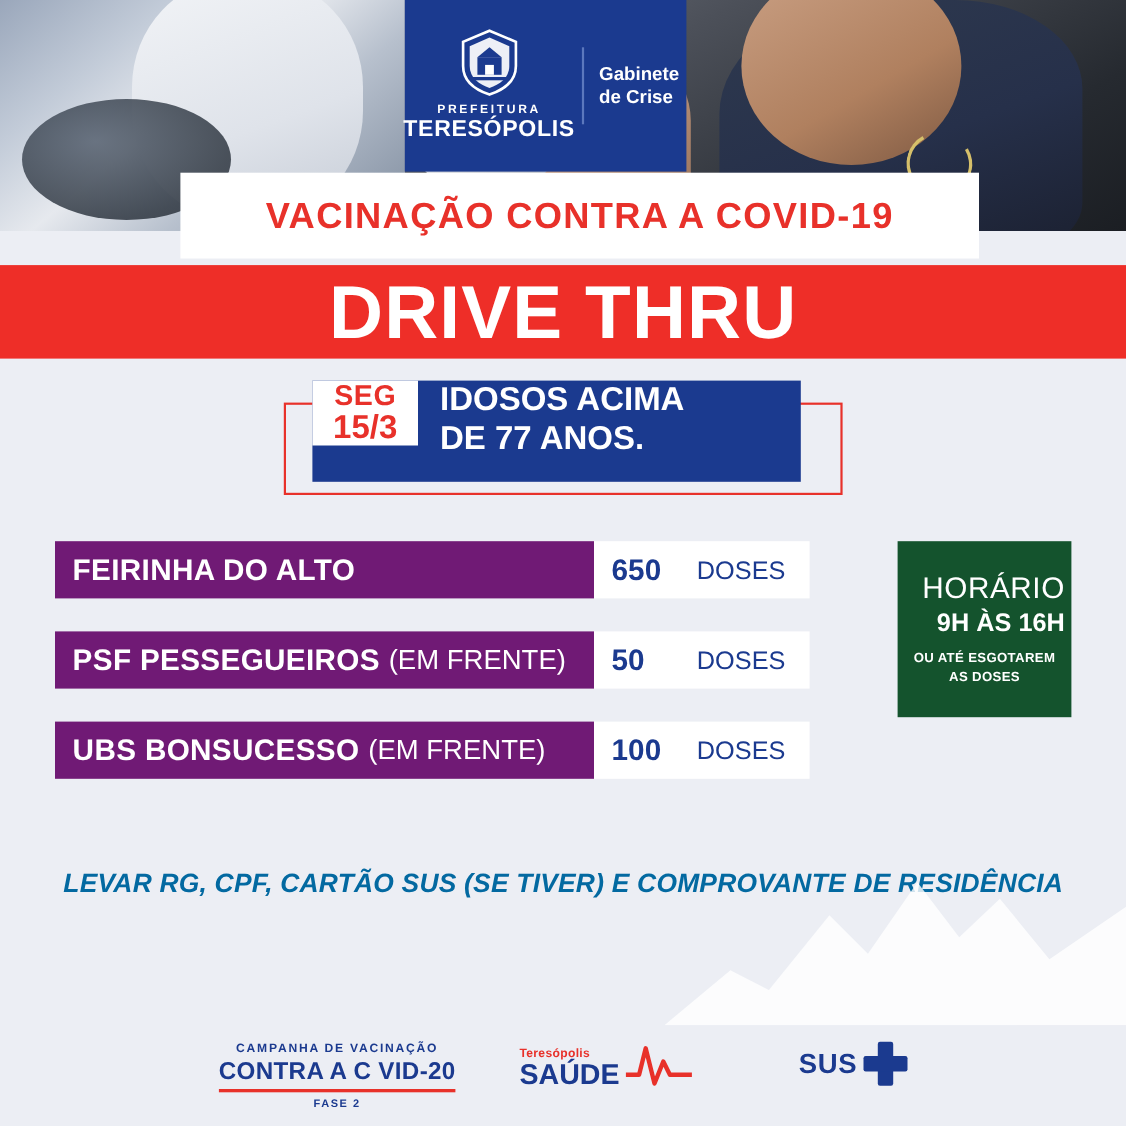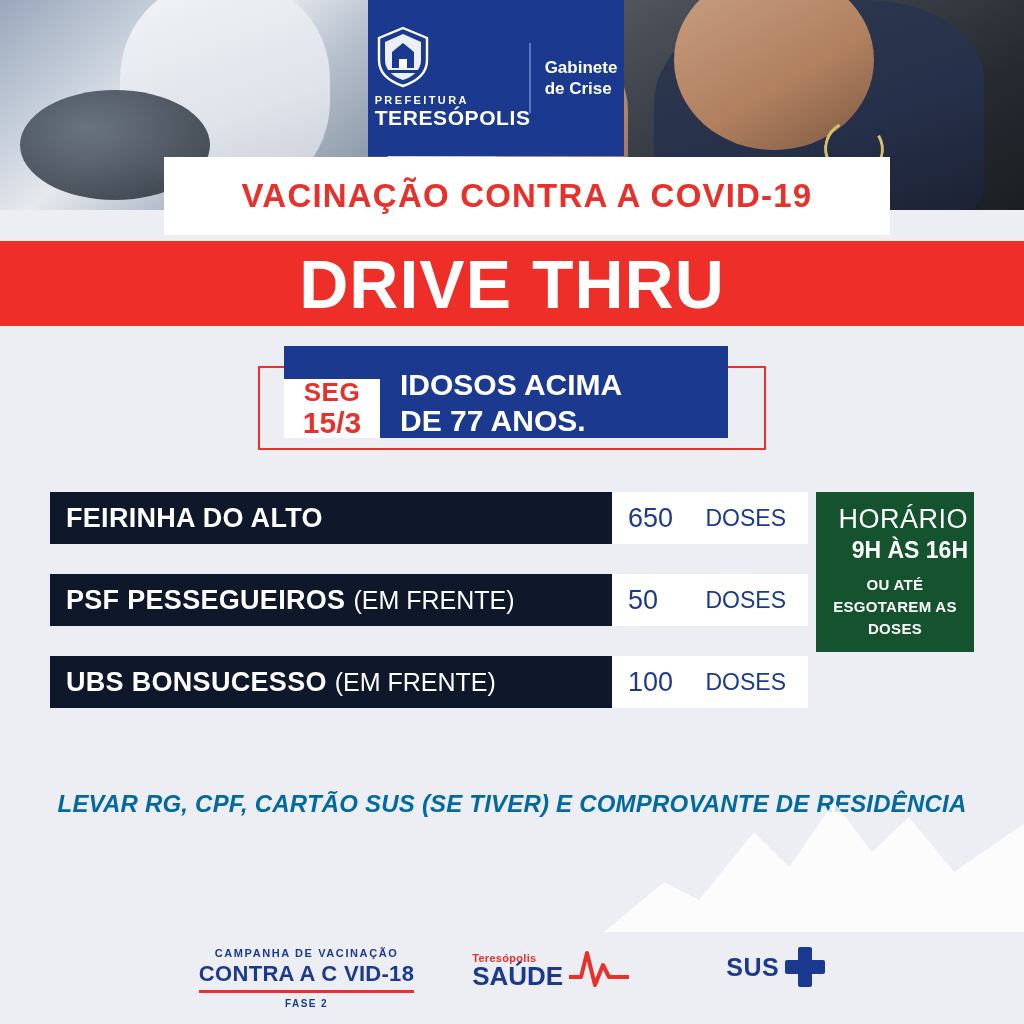--- a/index.html
+++ b/index.html
@@ -69,21 +69,21 @@
     border: 3px solid #d6c06a; border-top-color: transparent; border-radius: 50%;
     transform: rotate(15deg);
   }
 
   
   .logo-block {
     position: absolute; left: 368px; top: 0; width: 256px; height: 156px;
     background: #1b3a8f; display: flex; align-items: center; justify-content: center;
     gap: 0px;
   }
-  .crest-wrap { display: flex; flex-direction: column; width: 140px; }
+  .crest-wrap { display: flex; flex-direction: column; align-items: center; width: 140px; }
   .crest {
     width: 56px; height: 62px; position: relative; margin-bottom: 4px;
   }
   .crest svg { display: block; }
   .pref-line1 {
     color: #ffffff; font-size: 11px; letter-spacing: 2.4px; font-weight: 700;
     margin-top: 2px;
   }
   .pref-line2 {
     color: #ffffff; font-size: 21px; letter-spacing: 0.6px; font-weight: 800;
@@ -109,61 +109,61 @@
     color: #ffffff; font-size: 68px; font-weight: 800; letter-spacing: 1px;
   }
 
   
   .group-outline {
     position: absolute; left: 258px; top: 366px; width: 508px; height: 84px;
     border: 2px solid #e8312a; background: transparent;
   }
   .group-box {
     position: absolute; left: 284px; top: 346px; width: 444px; height: 92px;
-    background: #1b3a8f; display: flex; align-items: flex-end;
+    background: #1b3a8f; display: flex; align-items: flex-start;
   }
   .date-cell {
     width: 96px; background: #ffffff; display: flex; flex-direction: column;
     align-items: center; justify-content: center; color: #e8312a;
   }
   .date-cell .seg { font-size: 26px; font-weight: 800; letter-spacing: .5px; line-height: 1.05; }
   .date-cell .day { font-size: 30px; font-weight: 800; line-height: 1.05; }
   .group-text {
     flex: 1; color: #ffffff; font-size: 30px; font-weight: 800;
     display: flex; flex-direction: column; justify-content: center;
     padding-left: 20px; line-height: 1.18;
   }
 
   
   .rows { position: absolute; left: 50px; top: 492px; width: 760px; }
   .row { display: flex; height: 52px; margin-bottom: 30px; }
   .row-name {
-    width: 562px; background: #0f172a; color: #ffffff;
+    width: 490px; background: #701a75; color: #ffffff;
     display: flex; align-items: center; padding-left: 16px; gap: 8px;
   }
   .row-name .strong { font-size: 27px; font-weight: 800; letter-spacing: .3px; }
   .row-name .soft { font-size: 25px; font-weight: 400; }
   .row-doses {
     width: 196px; background: #ffffff; color: #1b3a8f;
     display: flex; align-items: center; justify-content: space-between;
     padding: 0 22px 0 16px;
   }
-  .row-doses .num { font-size: 27px; font-weight: 400; text-align: center; }
+  .row-doses .num { font-size: 27px; font-weight: 700; text-align: center; }
   .row-doses .lbl { font-size: 23px; font-weight: 400; }
 
   
   .hour-box {
     position: absolute; left: 816px; top: 492px; width: 158px; height: 160px;
     background: #14532d; color: #ffffff; text-align: center;
     display: flex; flex-direction: column; align-items: flex-end; justify-content: center;
     padding: 0 6px;
   }
   .hour-box .h1 { font-size: 27px; font-weight: 400; letter-spacing: .5px; line-height: 1.15; }
   .hour-box .h2 { font-size: 23px; font-weight: 800; margin-top: 2px; }
-  .hour-box .h3 { font-size: 15px; font-weight: 700; margin-top: 10px; line-height: 1.45; letter-spacing: .3px; }
+  .hour-box .h3 { font-size: 12px; font-weight: 700; margin-top: 10px; line-height: 1.45; letter-spacing: .3px; }
 
   
   .docs-line {
     position: absolute; left: 0; top: 790px; width: 1024px; text-align: center;
     color: #0369a1; font-size: 24px; font-weight: 800; font-style: italic;
     letter-spacing: .2px;
   }
 
   
   .note {
@@ -312,21 +312,21 @@
 
 
   <svg class="mountain" viewBox="0 0 420 160">
     <path d="M0 160 L60 110 L95 128 L150 60 L185 95 L230 30 L268 80 L305 45 L350 100 L420 52 L420 160 Z" fill="#ffffff" opacity="0.95"></path>
   </svg>
 
   <div class="footer">
 
     <div class="f-camp">
       <div class="c1">CAMPANHA DE VACINAÇÃO</div>
-      <div class="c2">CONTRA A C VID-18</div>
+      <div class="c2">CONTRA A C VID-20</div>
       <div class="c3">FASE 2</div>
     </div>
 
     <div class="f-saude">
       <div class="sa-left">
         <div class="sa1">Teresópolis</div>
         <div class="sa2">SAÚDE</div>
       </div>
       <svg width="64" height="44" viewBox="0 0 64 44">
         <path d="M2 32 L14 32 L20 8 L28 40 L36 20 L42 32 L62 32" fill="none" stroke="#e8312a" stroke-width="4" stroke-linejoin="round"></path>

